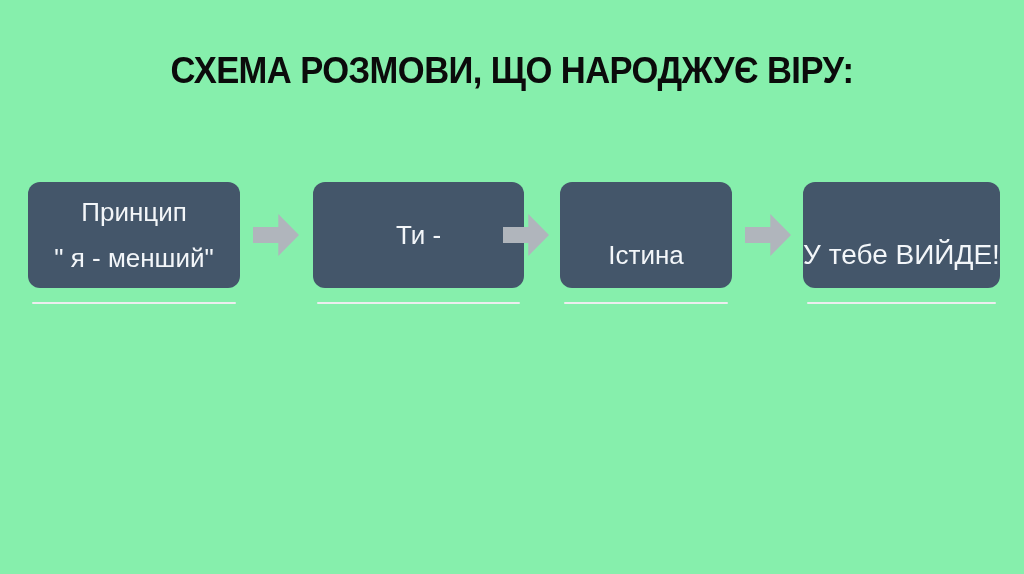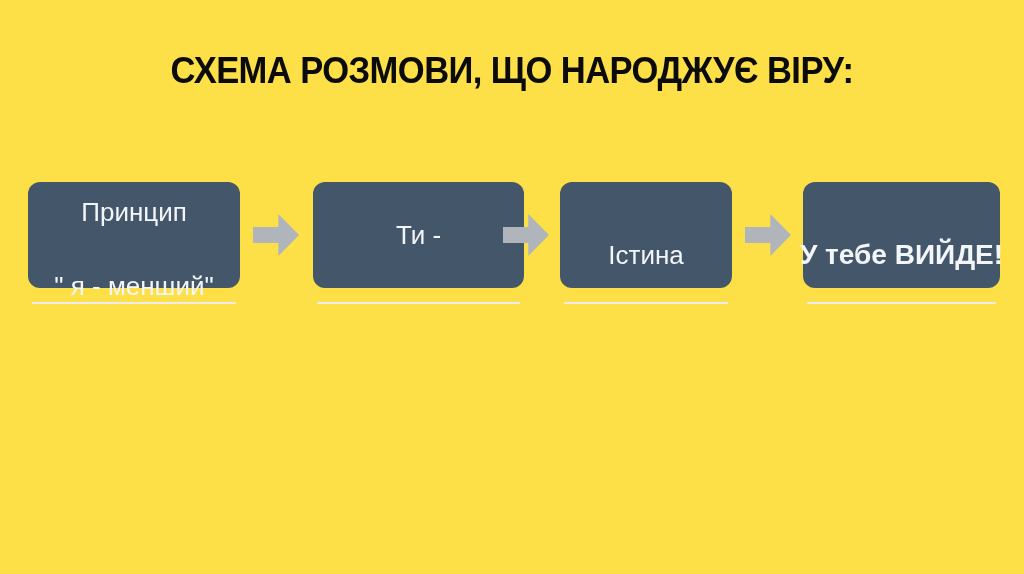--- a/index.html
+++ b/index.html
@@ -1,20 +1,20 @@
 <!DOCTYPE html>
 <html><head>
 <meta charset="utf-8">
 <style>
   html, body { margin: 0; padding: 0; background: #ffffff; }
   .slide {
     position: relative;
     width: 1024px;
     height: 574px;
-    background: #fde047;
+    background: #86efac;
     overflow: hidden;
     font-family: "Liberation Sans", sans-serif;
   }
   .title {
     position: absolute;
     top: 50px;
     left: 0;
     width: 1024px;
     margin: 0;
     text-align: center;
@@ -45,28 +45,28 @@
     content: "";
     position: absolute;
     left: 4px;
     right: 4px;
     bottom: -16px;
     height: 2px;
     background: #ededef;
     border-radius: 1px;
   }
   .line { display: block; font-size: 26px; white-space: nowrap; }
-  .box--loose  .line { line-height: 46px; margin-top: 28px; }
+  .box--loose  .line { line-height: 46px; }
   .box--tight  .line { line-height: 33px; }
   .box--single .line { line-height: 32px; margin-top: 40px; }
   .box--big    .line { font-size: 28px; }
   .box--step1 { left: 28px;  width: 212px; }
   .box--step2 { left: 313px; width: 211px; }
   .box--step3 { left: 560px; width: 172px; }
-  .box--step4 { left: 803px; width: 197px; font-weight: bold; }
+  .box--step4 { left: 803px; width: 197px; }
   .arrow {
     position: absolute;
     top: 214px;
     width: 46px;
     height: 42px;
     background: #b0b5bc;
     clip-path: polygon(0 31%, 55% 31%, 55% 0, 100% 50%, 55% 100%, 55% 69%, 0 69%);
   }
   .arrow--1 { left: 253px; }
   .arrow--2 { left: 503px; }

